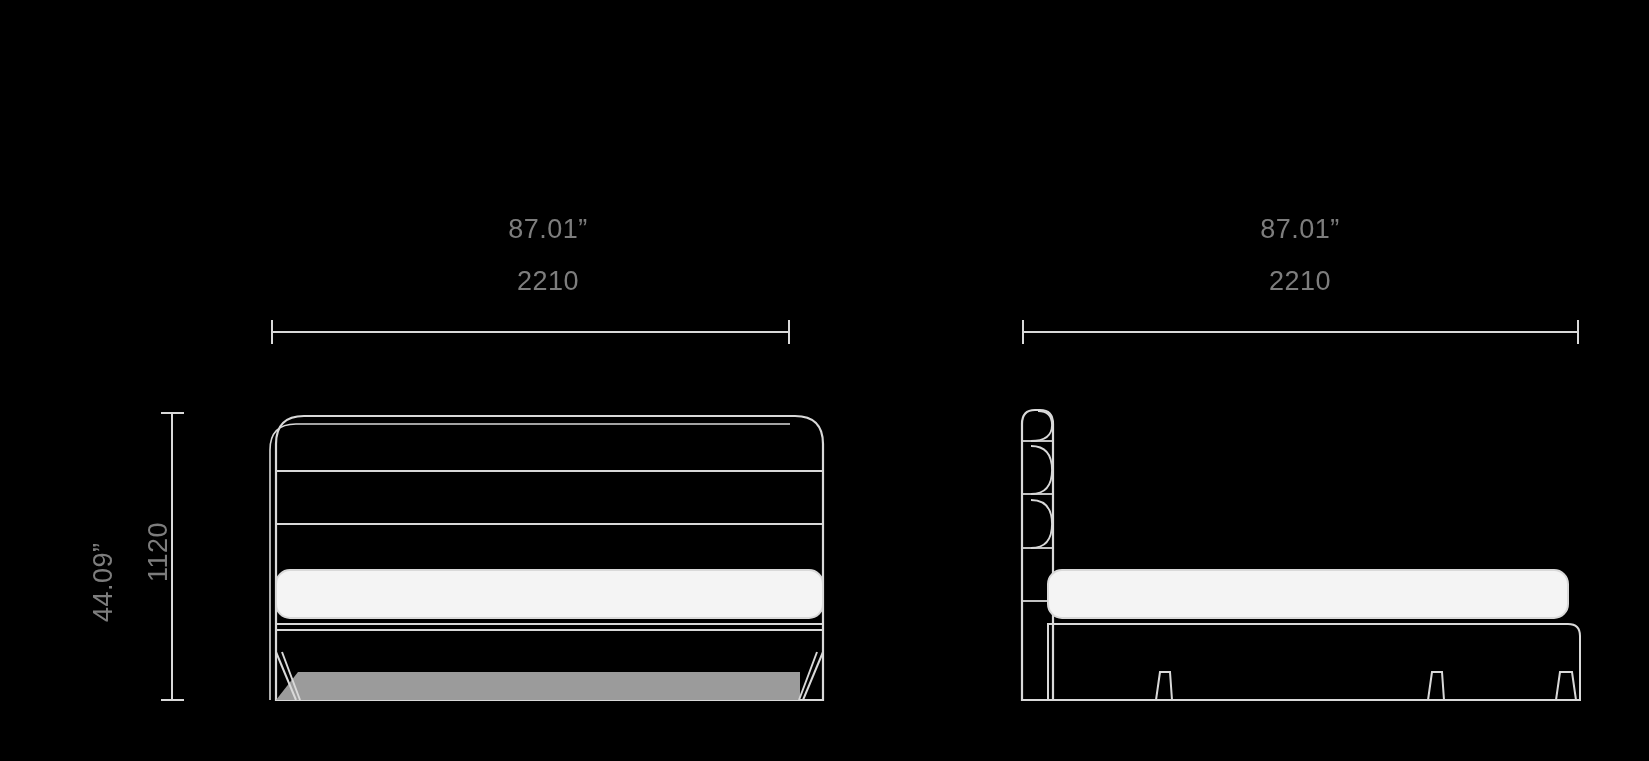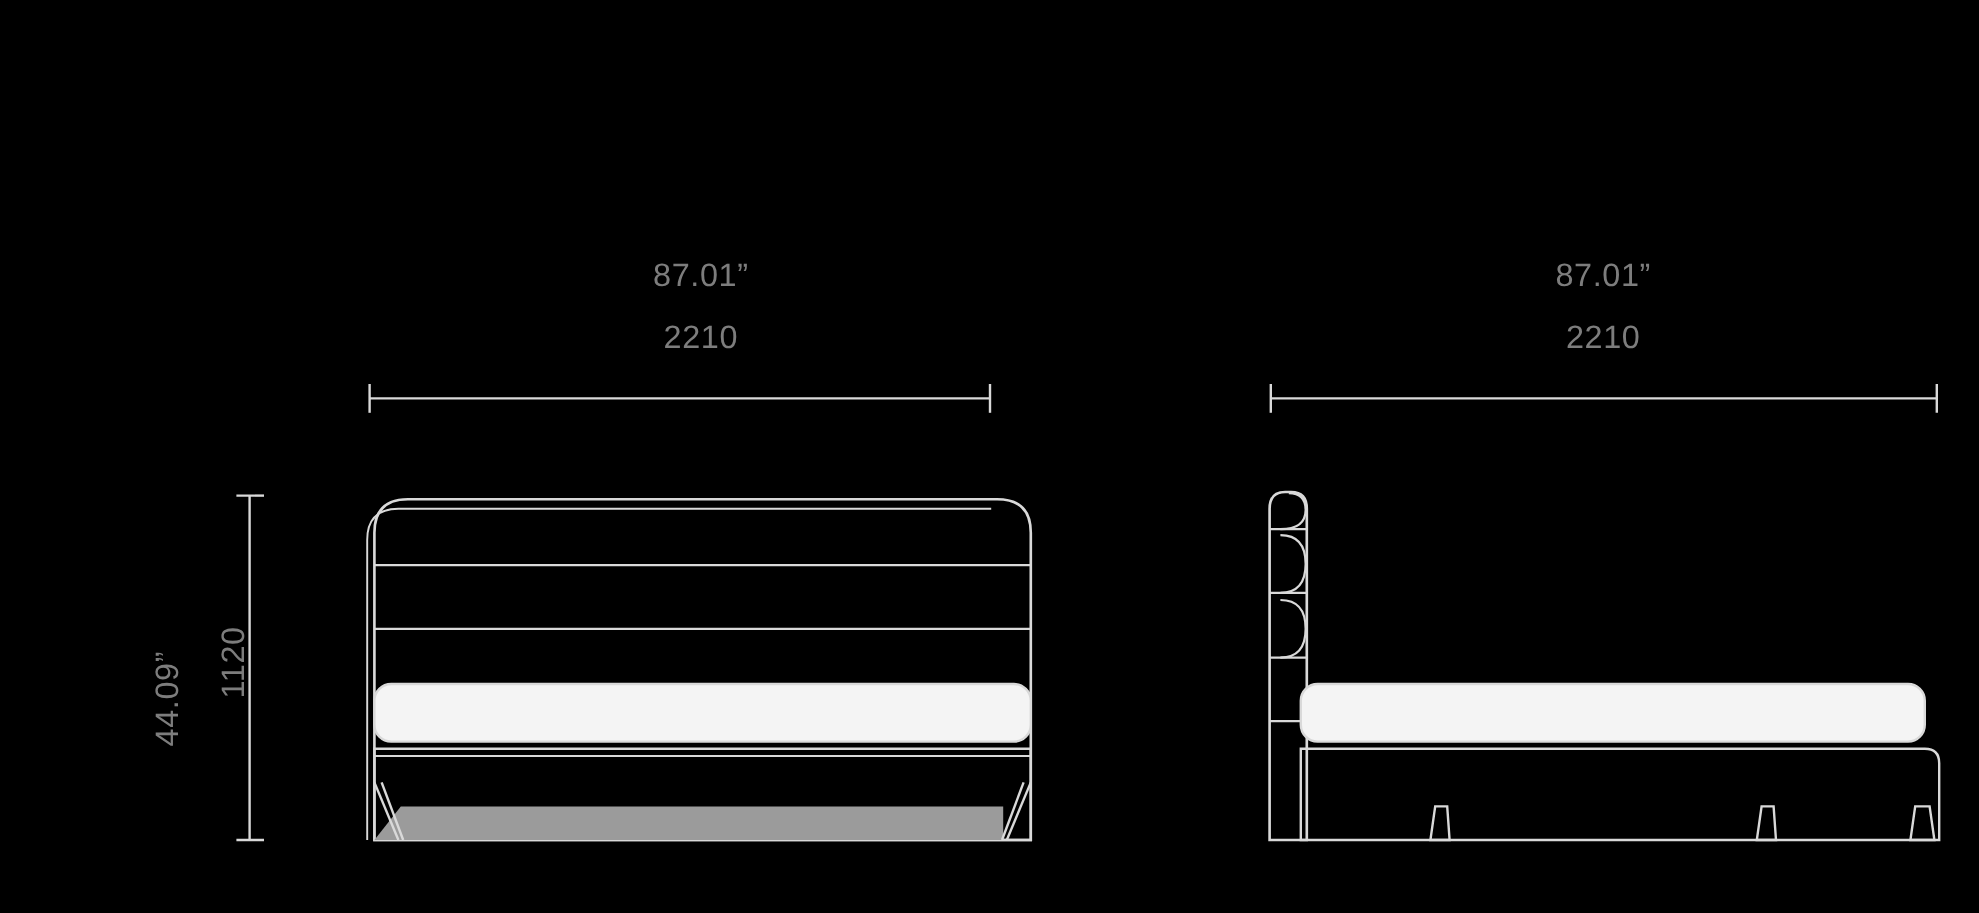--- a/index.html
+++ b/index.html
@@ -10,21 +10,20 @@
   body {
     width: 1649px;
     height: 761px;
     position: relative;
     font-family: "Liberation Sans", sans-serif;
     overflow: hidden;
   }
   .stage {
     position: absolute;
     inset: 0;
-    margin-left: 36px;
   }
   .dim-text {
     position: absolute;
     color: #7d7d7d;
     font-size: 27px;
     letter-spacing: 0.5px;
     white-space: nowrap;
     font-family: "Liberation Sans", sans-serif;
   }
   .dim-text.center {

